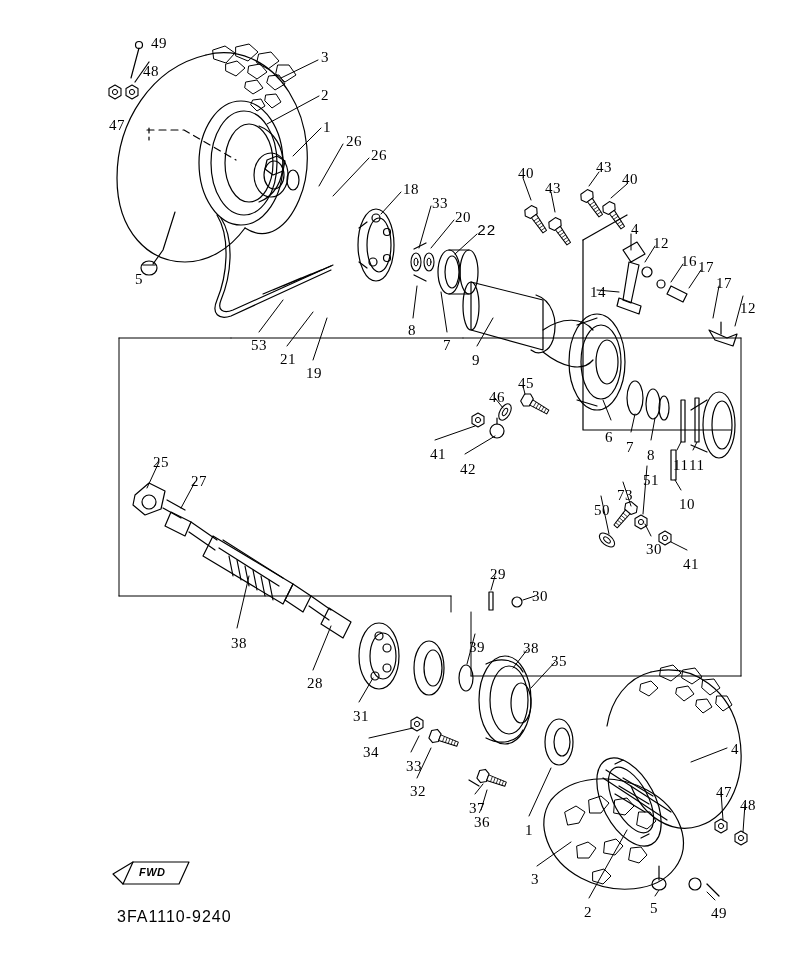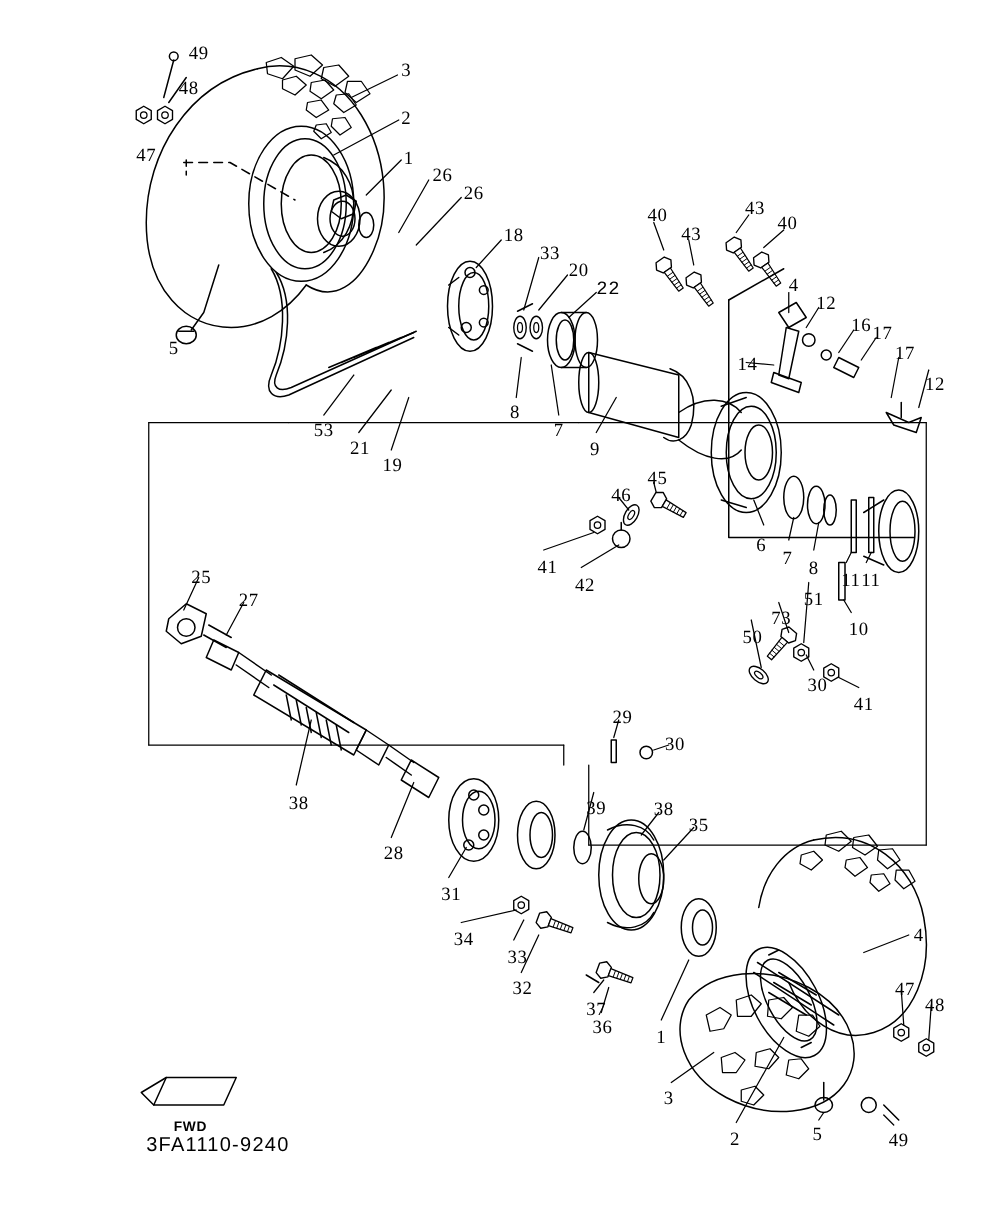--- a/index.html
+++ b/index.html
@@ -40,26 +40,27 @@
     top: 908px;
     font-family: "Liberation Sans", sans-serif;
     font-size: 16px;
     letter-spacing: 1px;
     color: #000000;
     white-space: nowrap;
   }
   .fwd-label {
     position: absolute;
     left: 108px;
-    top: 896px;
+    top: 866px;
     font-family: "Liberation Sans", sans-serif;
     font-size: 11px;
     font-weight: bold;
     color: #000000;
     letter-spacing: 0.5px;
+    font-style: italic;
   }
 </style>
 </head>
 <body>
 
 <div id="page">
 
   <svg id="art" viewBox="0 0 797 968" xmlns="http://www.w3.org/2000/svg">
     <defs>
       <g id="nut-small">

